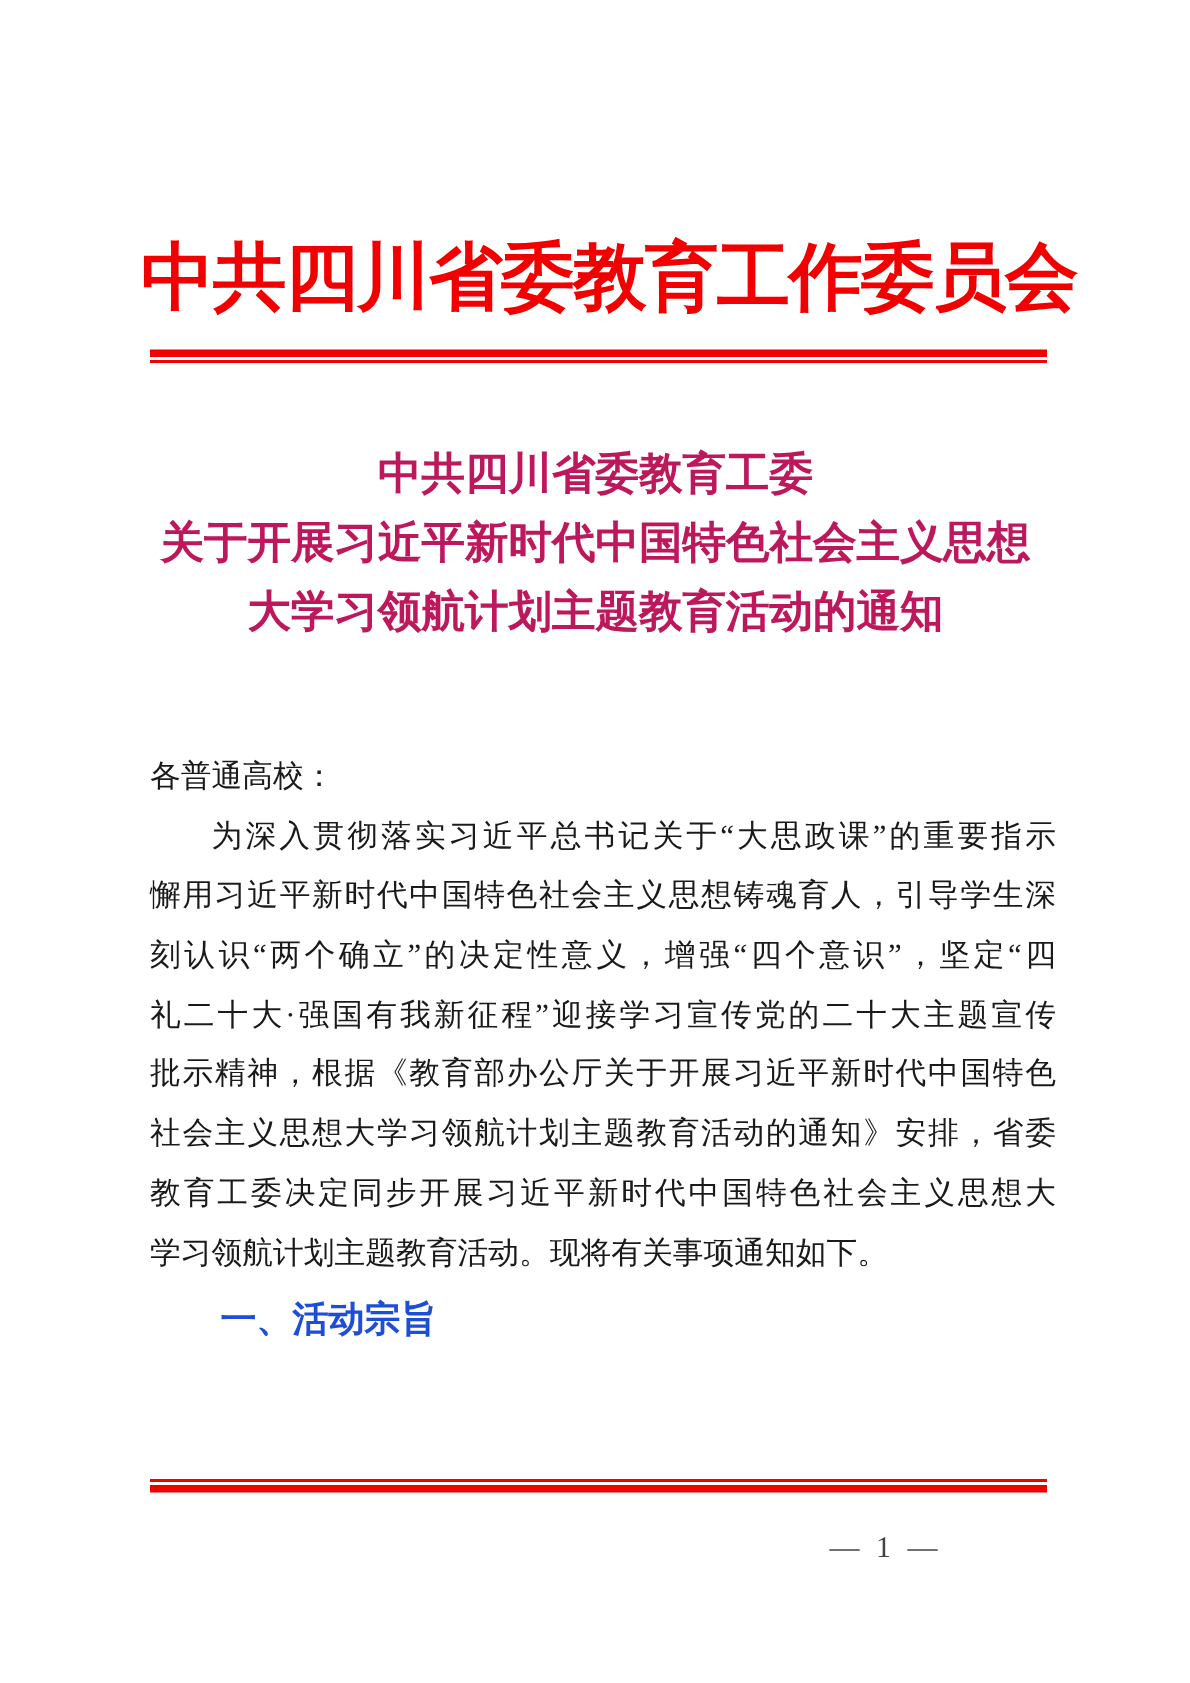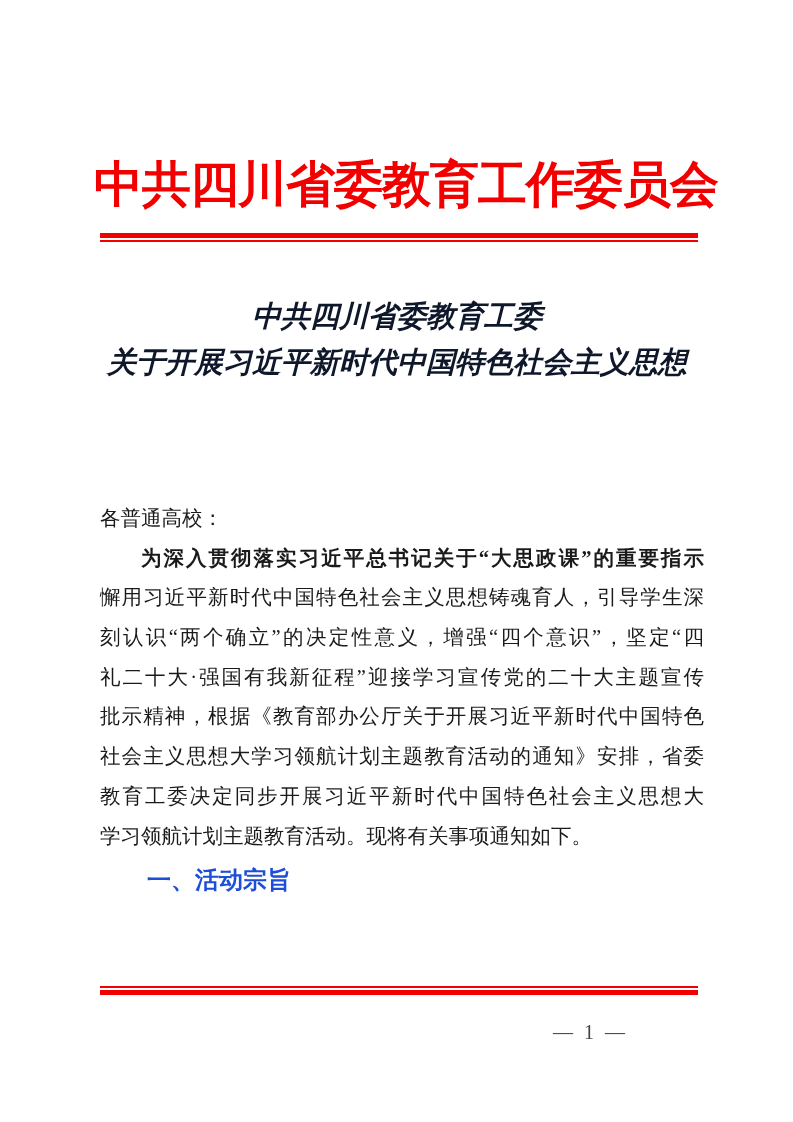--- a/index.html
+++ b/index.html
@@ -29,41 +29,40 @@
   .rule-top{top:233px;}
   .rule-bottom{top:986px;}
   .bar{width:100%;}
   .bar.thick{height:5px;background:var(--accent);}
   .bar.thin{height:2px;background:var(--accent);}
   .bar.gap{height:2px;background:transparent;}
   
   .doc-title{
     position:absolute;top:293px;left:97px;width:600px;
     text-align:center;
-    font-size:29px;font-weight:700;color:#0f172a;
+    font-size:29px;font-weight:700;color:#be185d;
     line-height:46px;
     white-space:nowrap;
-    font-style:italic;
   }
   
   .body-block{
     position:absolute;top:459px;left:100px;width:604px;
     font-size:20.5px;color:var(--ink);margin-top:40px;
   }
   .bline{
     height:39.7px;line-height:39.7px;
     white-space:nowrap;
   }
   .just{
     white-space:normal;
     text-align:justify;
     text-align-last:justify;
     text-justify:inter-ideograph;
   }
-  .indent{text-indent:41px;font-weight:bold;}
+  .indent{text-indent:41px;}
   .heading{
     height:44.3px;line-height:48px;
     padding-left:47px;
     font-family:"Liberation Sans","DejaVu Sans",sans-serif;
     font-size:24px;font-weight:700;color:#1d4ed8;
   }
   
   .page-number{
     position:absolute;top:1021px;right:112px;
     font-size:20px;color:#444444;
@@ -80,20 +79,21 @@
 
   <div class="rule rule-top">
     <div class="bar thick"></div>
     <div class="bar gap"></div>
     <div class="bar thin"></div>
   </div>
 
   <div class="doc-title">
     <div>中共四川省委教育工委</div>
     <div>关于开展习近平新时代中国特色社会主义思想</div>
+    <div>大学习领航计划主题教育活动的通知</div>
   </div>
 
   <div class="body-block">
     <div class="bline">各普通高校：</div>
     <div class="bline just indent">为深入贯彻落实习近平总书记关于“大思政课”的重要指示</div>
     <div class="bline just">懈用习近平新时代中国特色社会主义思想铸魂育人，引导学生深</div>
     <div class="bline just">刻认识“两个确立”的决定性意义，增强“四个意识”，坚定“四</div>
     <div class="bline just">礼二十大·强国有我新征程”迎接学习宣传党的二十大主题宣传</div>
     <div class="bline just">批示精神，根据《教育部办公厅关于开展习近平新时代中国特色</div>
     <div class="bline just">社会主义思想大学习领航计划主题教育活动的通知》安排，省委</div>

